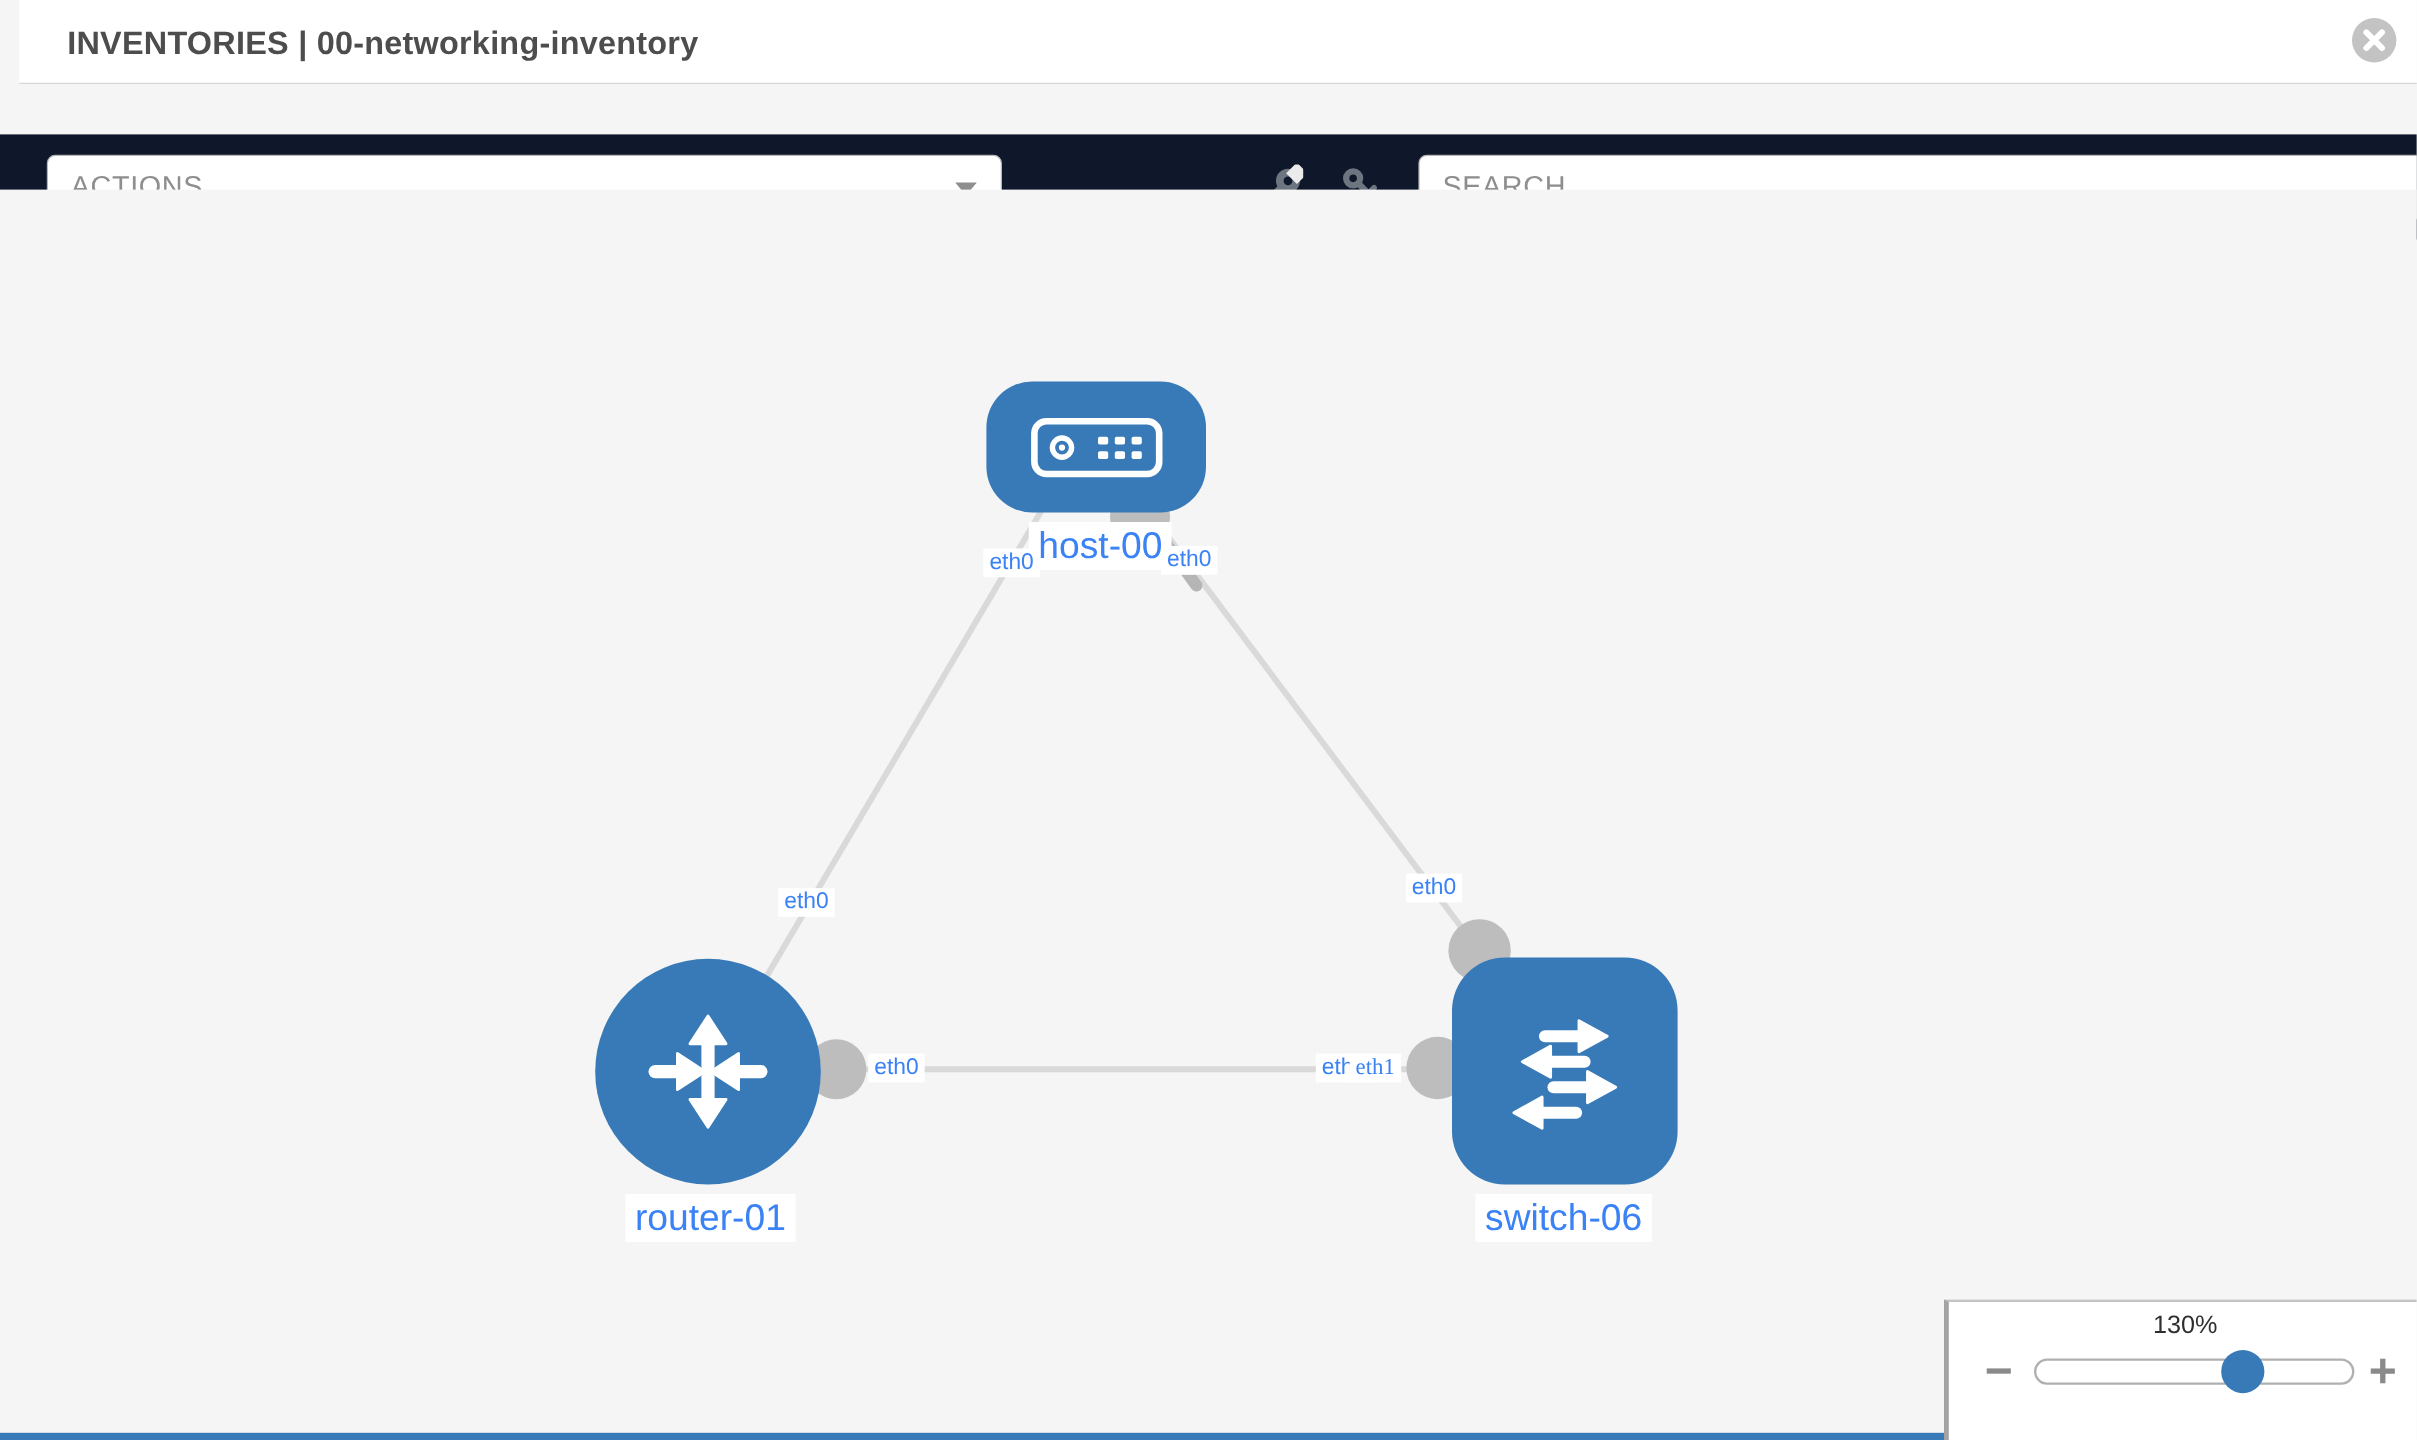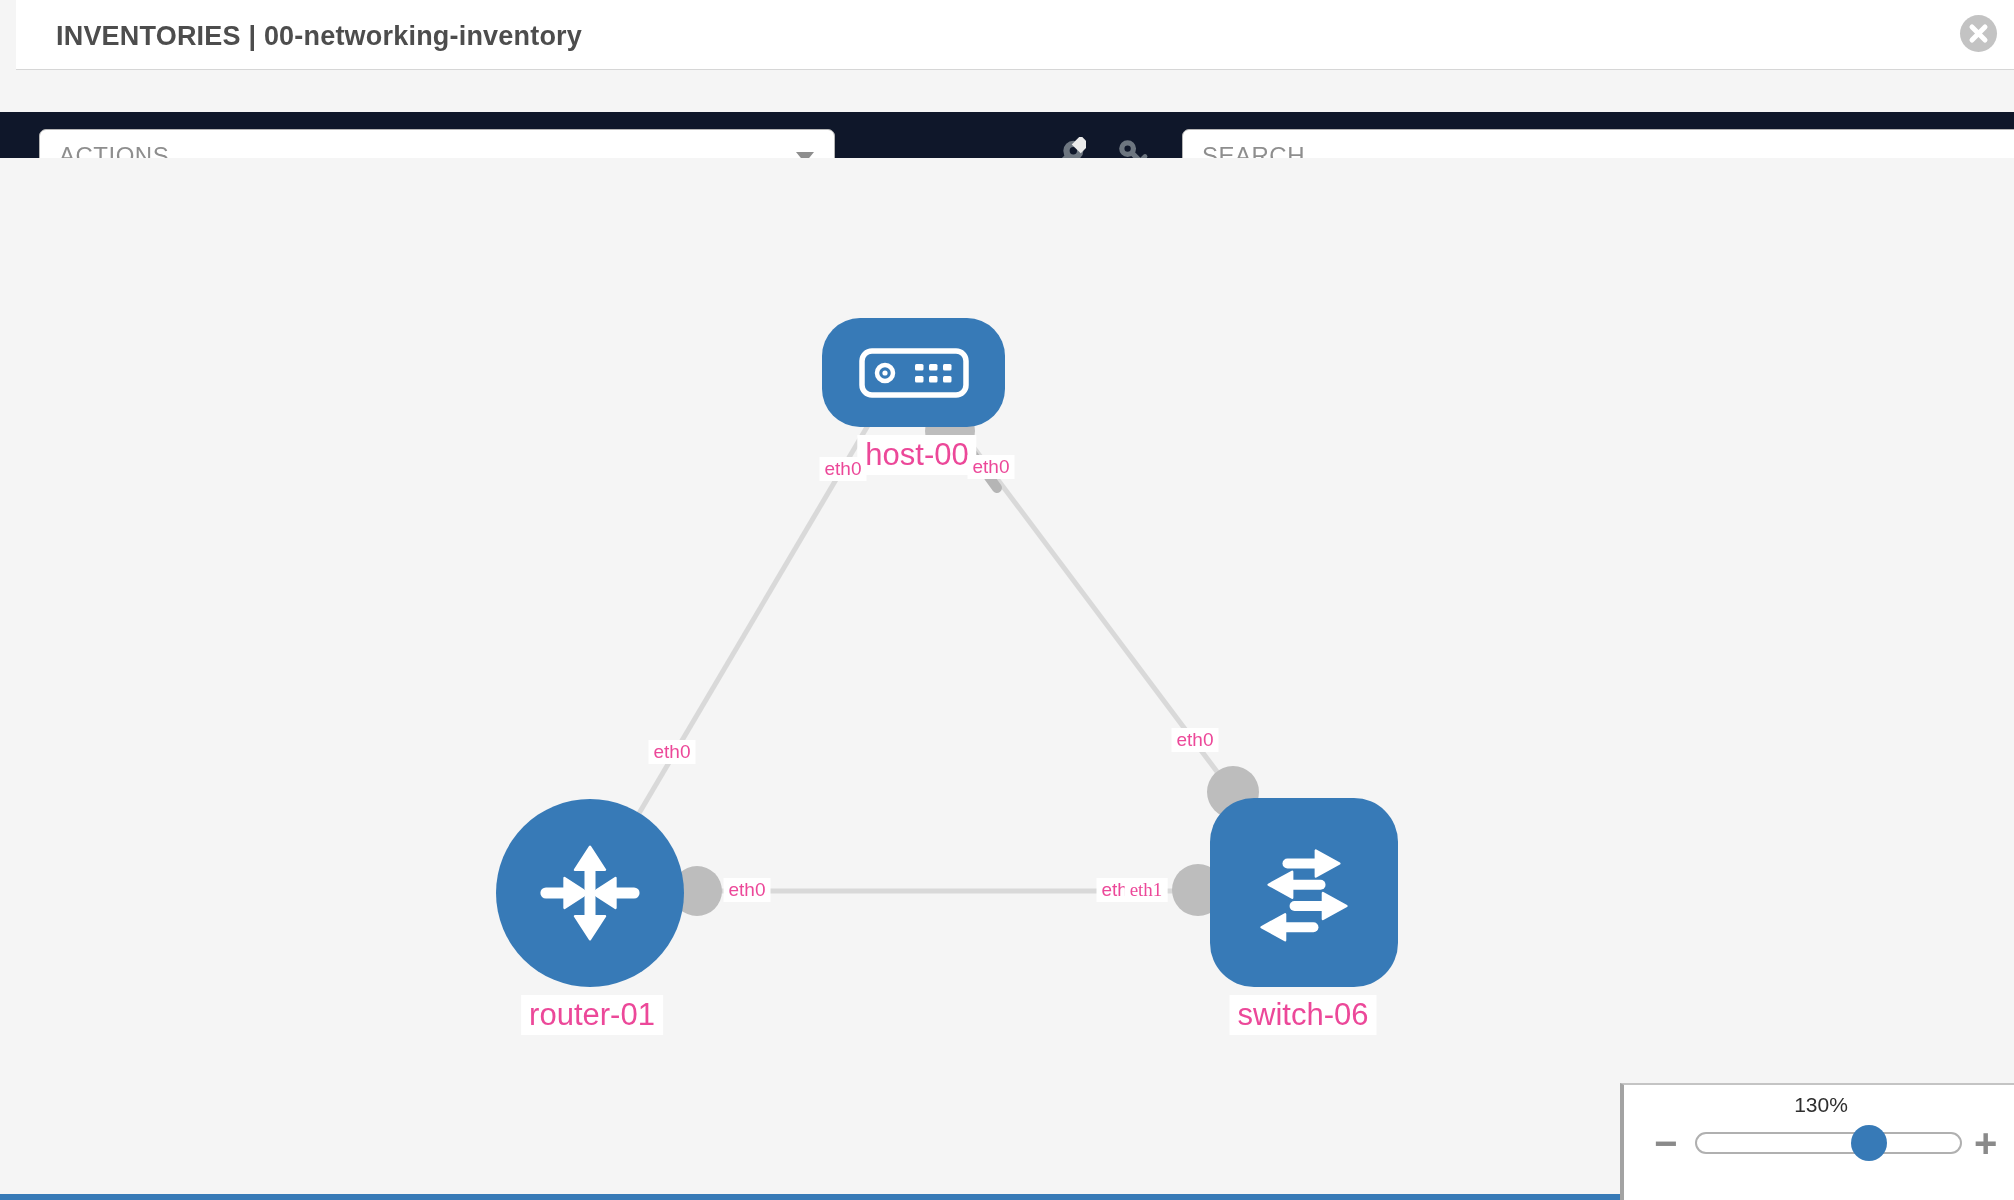--- a/index.html
+++ b/index.html
@@ -53,21 +53,21 @@
 
   .node{
     position:absolute;z-index:3;background:var(--node_blue,#377ab7);
     display:flex;align-items:center;justify-content:center;cursor:pointer;
   }
   .node.host{left:822px;top:160px;width:183px;height:109px;border-radius:38px;}
   .node.router{left:496px;top:641px;width:188px;height:188px;border-radius:50%;}
   .node.switch{left:1210px;top:640px;width:188px;height:189px;border-radius:44px;}
 
   .lbl{
-    position:absolute;z-index:6;background:#ffffff;color:#ec4899;
+    position:absolute;z-index:6;background:#ffffff;color:#3b82f6;
     white-space:nowrap;transform:translate(-50%,-50%);
   }
   .lbl.name{font-size:31px;padding:2px 8px;}
   .lbl.port{font-size:19px;padding:1px 5px;}
   .lbl.under{z-index:5;}
 
   
   .zoom-panel{
     position:absolute;left:1620px;top:925px;width:394px;height:117px;
     background:#ffffff;border-left:4px solid #a3a3a3;border-top:2px solid #c4c4c4;

